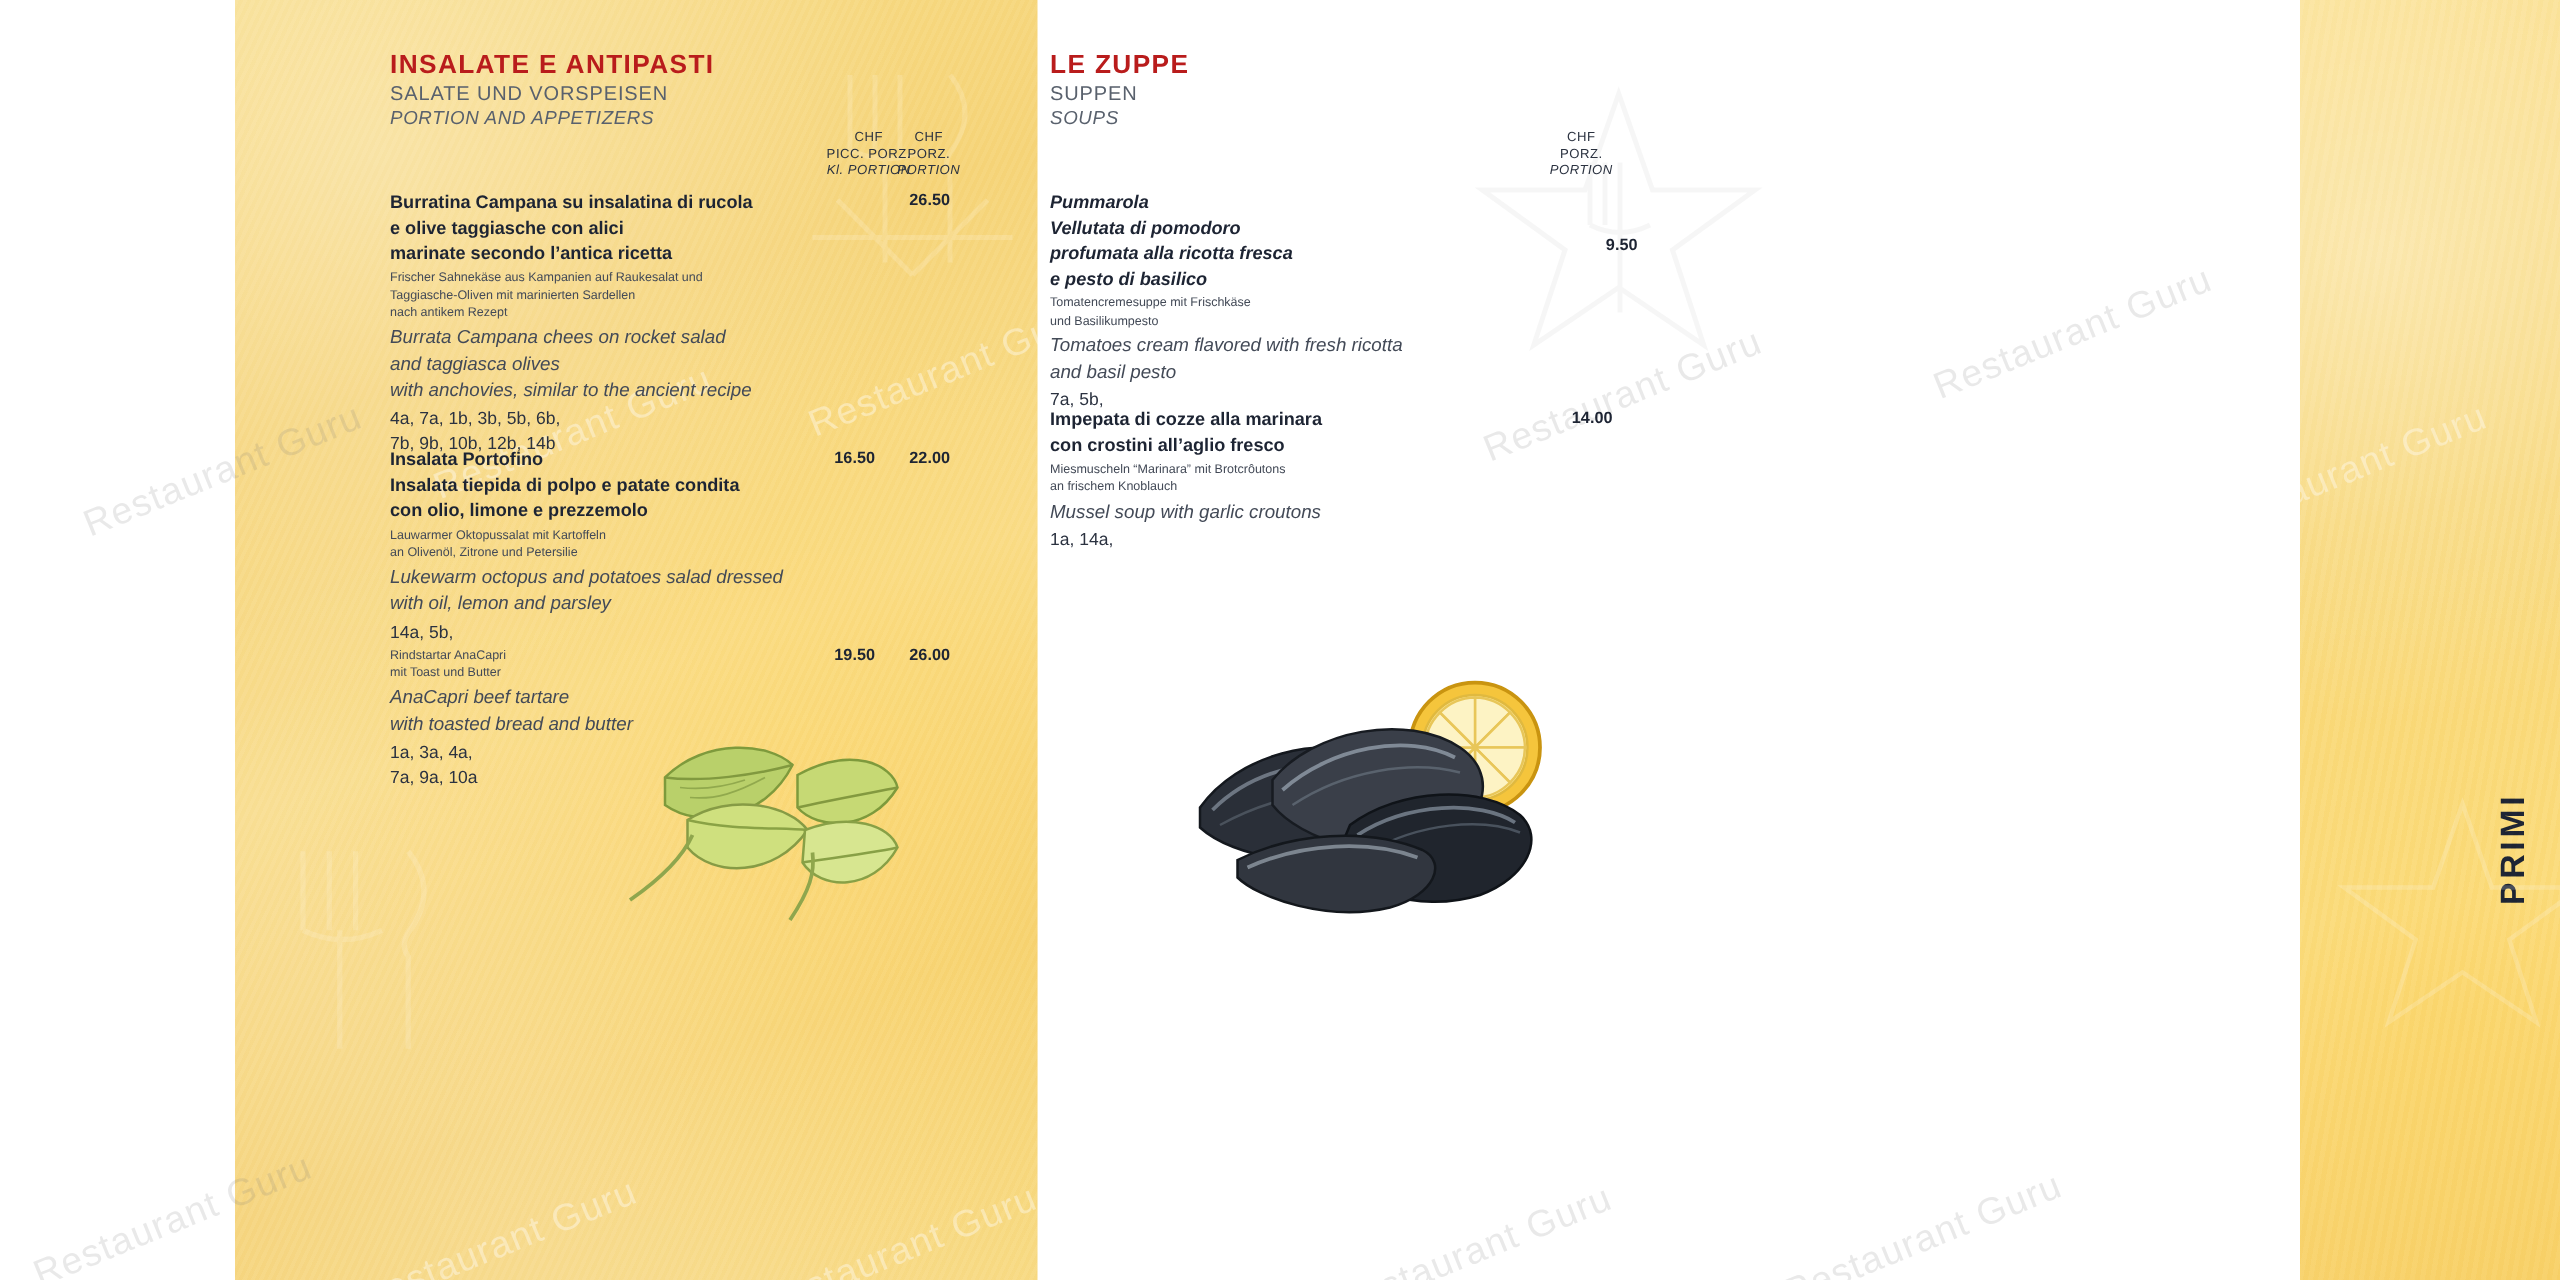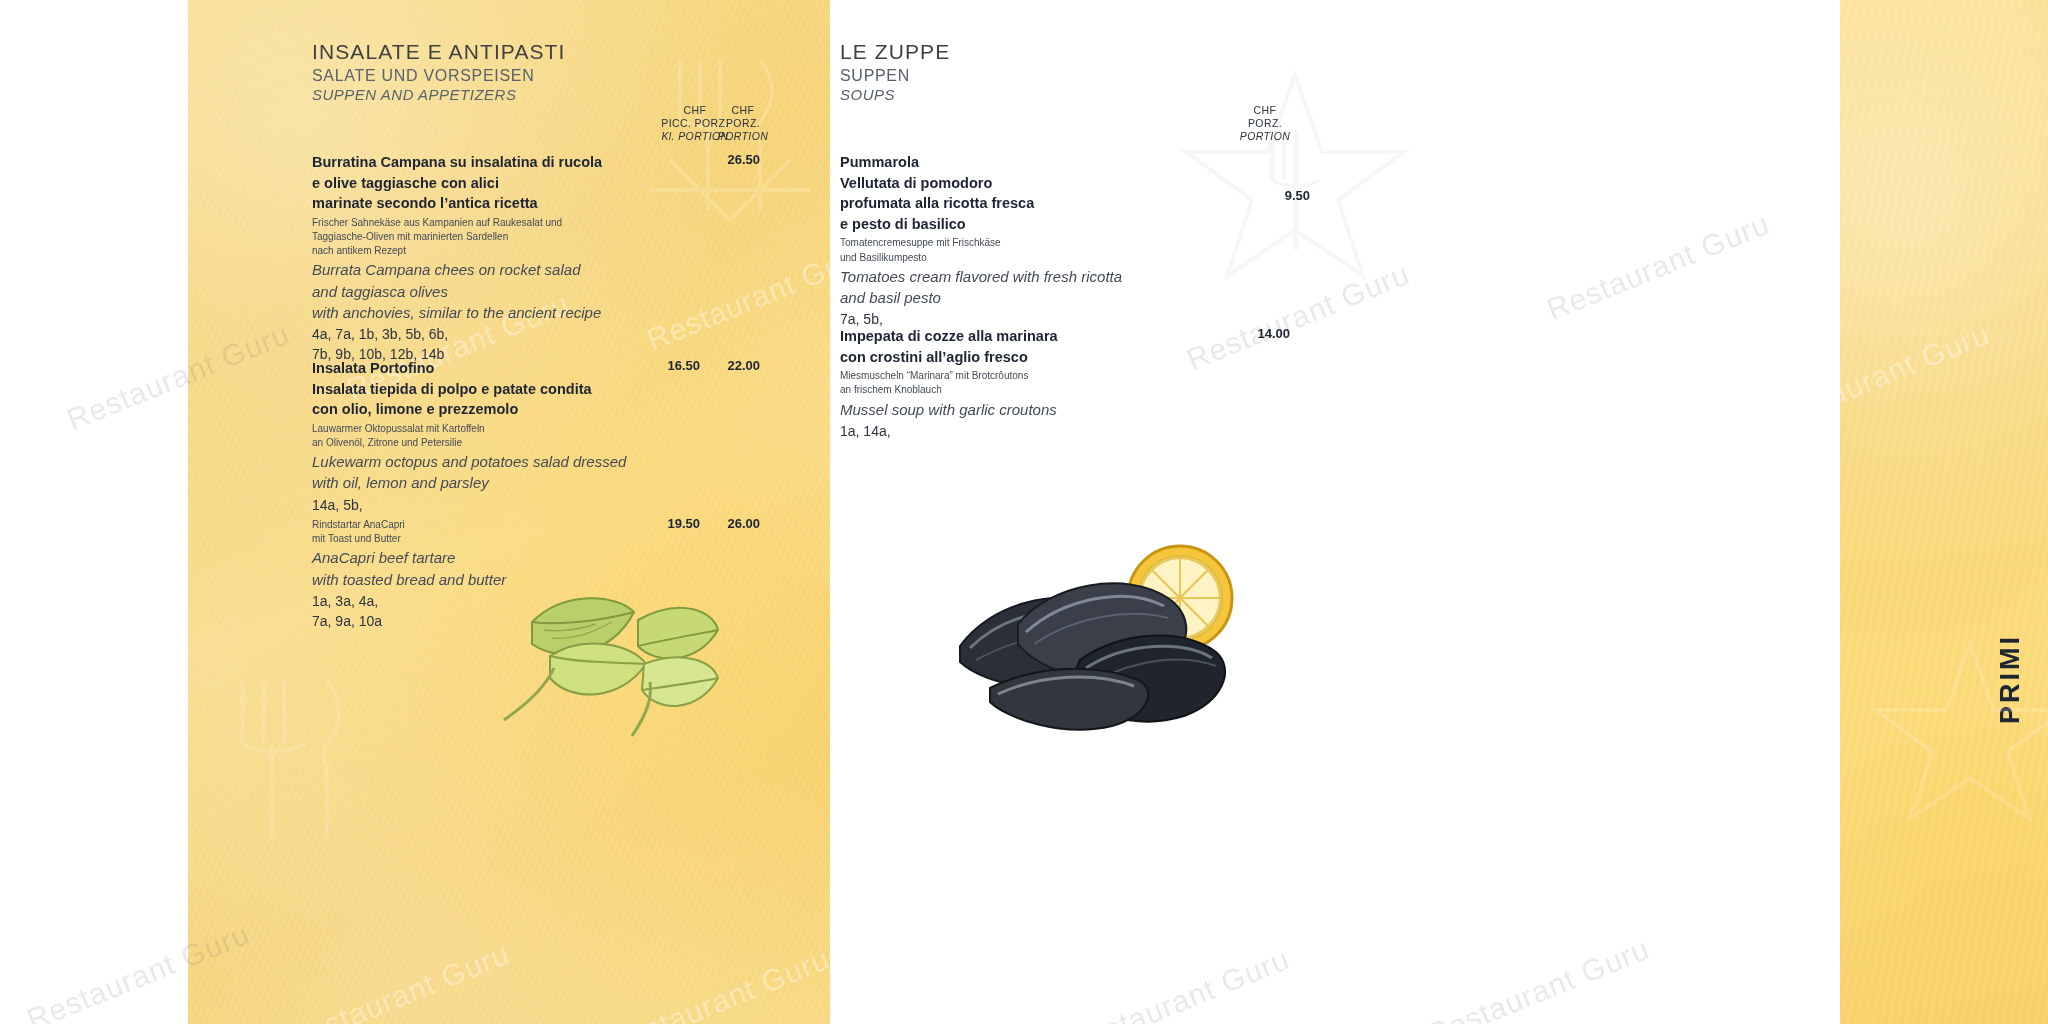--- a/index.html
+++ b/index.html
@@ -86,23 +86,23 @@
   
   .col {
     position: absolute;
     top: 40px;
   }
   .col-left { left: 312px; width: 440px; }
   .col-right { left: 840px; width: 470px; }
 
   .sec-title {
     font-size: 21px;
-    font-weight: 400;
+    font-weight: 700;
     letter-spacing: 1.1px;
-    color: #404040;
+    color: #b91c1c;
     line-height: 1.15;
   }
   .sec-sub-de {
     font-size: 16px;
     color: #59616d;
     letter-spacing: 0.7px;
     margin-top: 3px;
   }
   .sec-sub-en {
     font-size: 15px;
@@ -210,21 +210,21 @@
   <div class="wm" style="left:20px; top:960px;">Restaurant Guru</div>
   <div class="wm light" style="left:280px; top:980px;">Restaurant Guru</div>
   <div class="wm light" style="left:600px; top:985px;">Restaurant Guru</div>
   <div class="wm" style="left:1060px; top:985px;">Restaurant Guru</div>
   <div class="wm" style="left:1420px; top:975px;">Restaurant Guru</div>
   <div class="wm light" style="left:1760px; top:360px;">Restaurant Guru</div>
 
   <div class="col col-left">
     <div class="sec-title">INSALATE E ANTIPASTI</div>
     <div class="sec-sub-de">SALATE UND VORSPEISEN</div>
-    <div class="sec-sub-en">SUPPEN AND APPETIZERS</div>
+    <div class="sec-sub-en">PORTION AND APPETIZERS</div>
   </div>
 
   <div class="price-head" style="left:648px; top:104px; width:72px;">
     <div class="l1">CHF</div>
     <div class="l2">PICC. PORZ.</div>
     <div class="l3">Kl. PORTION</div>
   </div>
   <div class="price-head" style="left:700px; top:104px; width:64px;">
     <div class="l1">CHF</div>
     <div class="l2">PORZ.</div>
@@ -276,21 +276,21 @@
     <div class="sec-sub-en">SOUPS</div>
   </div>
 
   <div class="price-head" style="left:1222px; top:104px; width:64px;">
     <div class="l1">CHF</div>
     <div class="l2">PORZ.</div>
     <div class="l3">PORTION</div>
   </div>
 
   <div class="item" style="position:absolute; left:840px; top:152px; width:450px;">
-    <div class="it-name" style="white-space:pre-line;">Pummarola
+    <div class="it-name" style="white-space:pre-line;font-style:italic;">Pummarola
 Vellutata di pomodoro
 profumata alla ricotta fresca
 e pesto di basilico</div>
     <div class="it-de" style="white-space:pre-line;">Tomatencremesuppe mit Frischkäse
 und Basilikumpesto</div>
     <div class="it-en" style="white-space:pre-line;">Tomatoes cream flavored with fresh ricotta
 and basil pesto</div>
     <div class="it-alg" style="white-space:pre-line;">7a, 5b,</div>
     <div class="it-prices" style="left:410px; width:60px;margin-top:36px;">9.50</div>
   </div>

